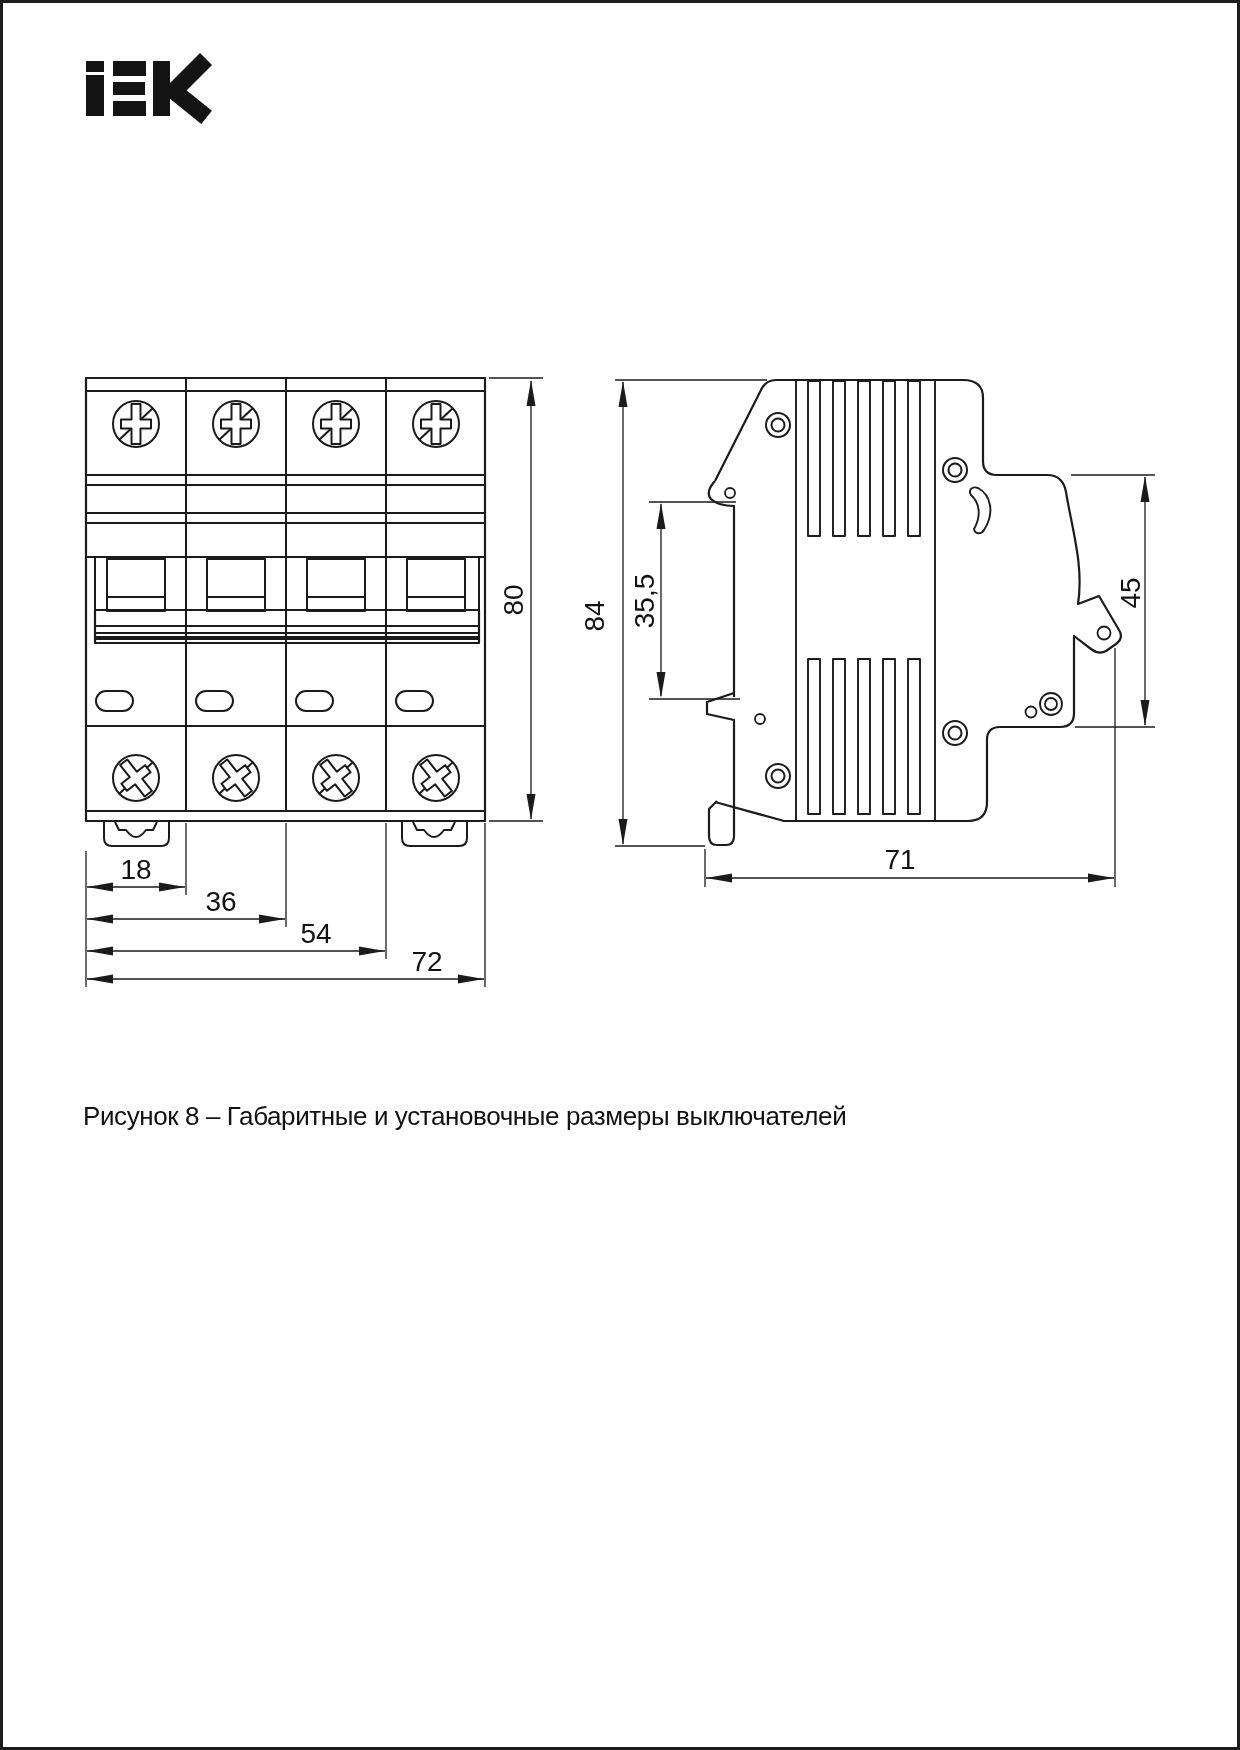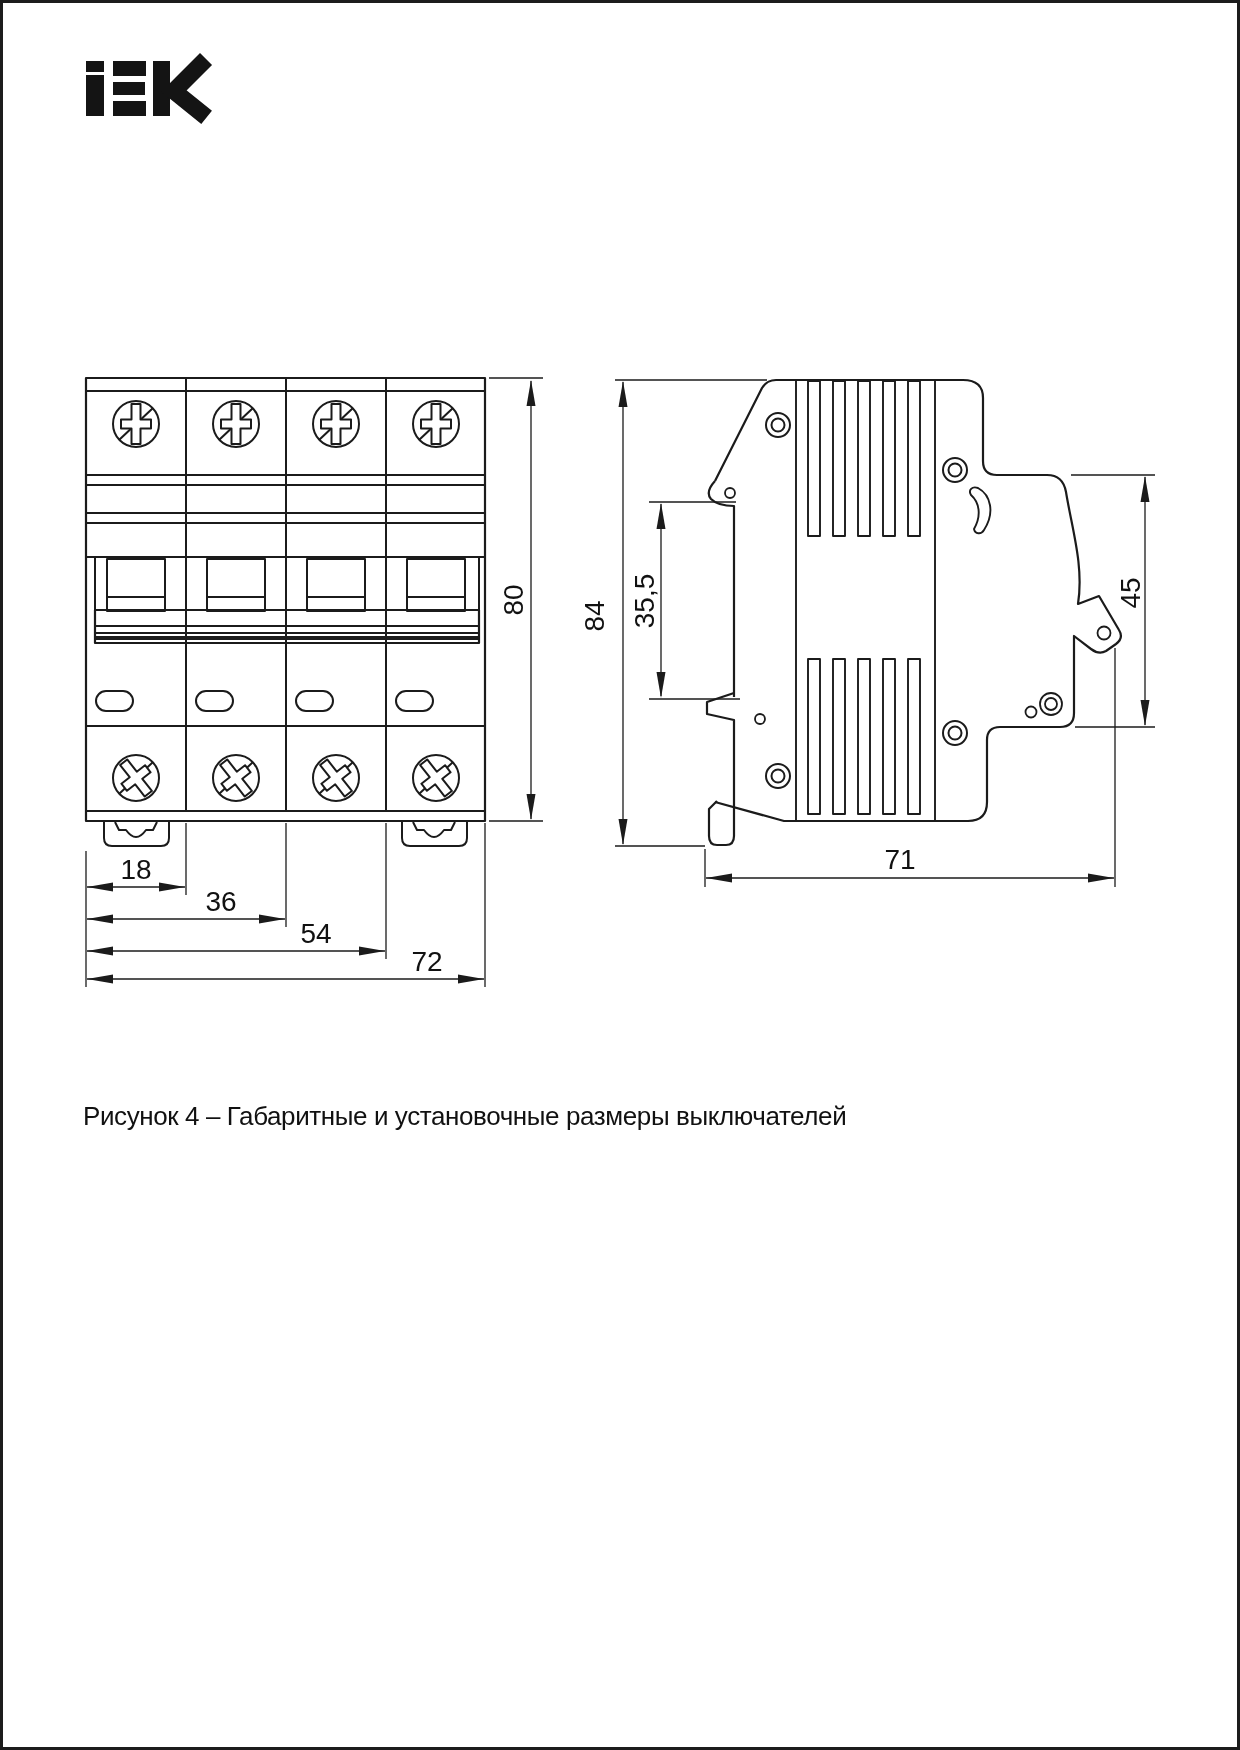--- a/index.html
+++ b/index.html
@@ -240,15 +240,15 @@
 
       <g stroke="none">
         <text class="dimtext" text-anchor="middle" transform="translate(601,613) rotate(-90)">84</text>
         <text class="dimtext" text-anchor="middle" transform="translate(651,598) rotate(-90)">35,5</text>
         <text class="dimtext" text-anchor="middle" transform="translate(1137,590) rotate(-90)">45</text>
         <text class="dimtext" x="897" y="866" text-anchor="middle">71</text>
       </g>
     </g>
   </svg>
 
-  <div class="caption">Рисунок 4 – Габаритные и установочные размеры выключателей</div>
+  <div class="caption">Рисунок 8 – Габаритные и установочные размеры выключателей</div>
 
 </div>
 
 </body></html>

